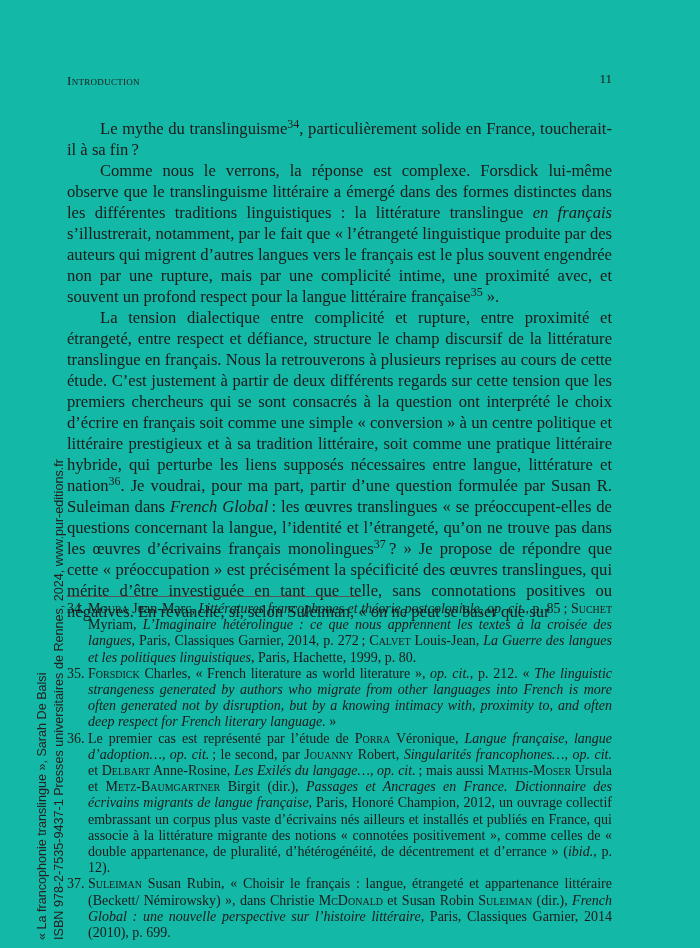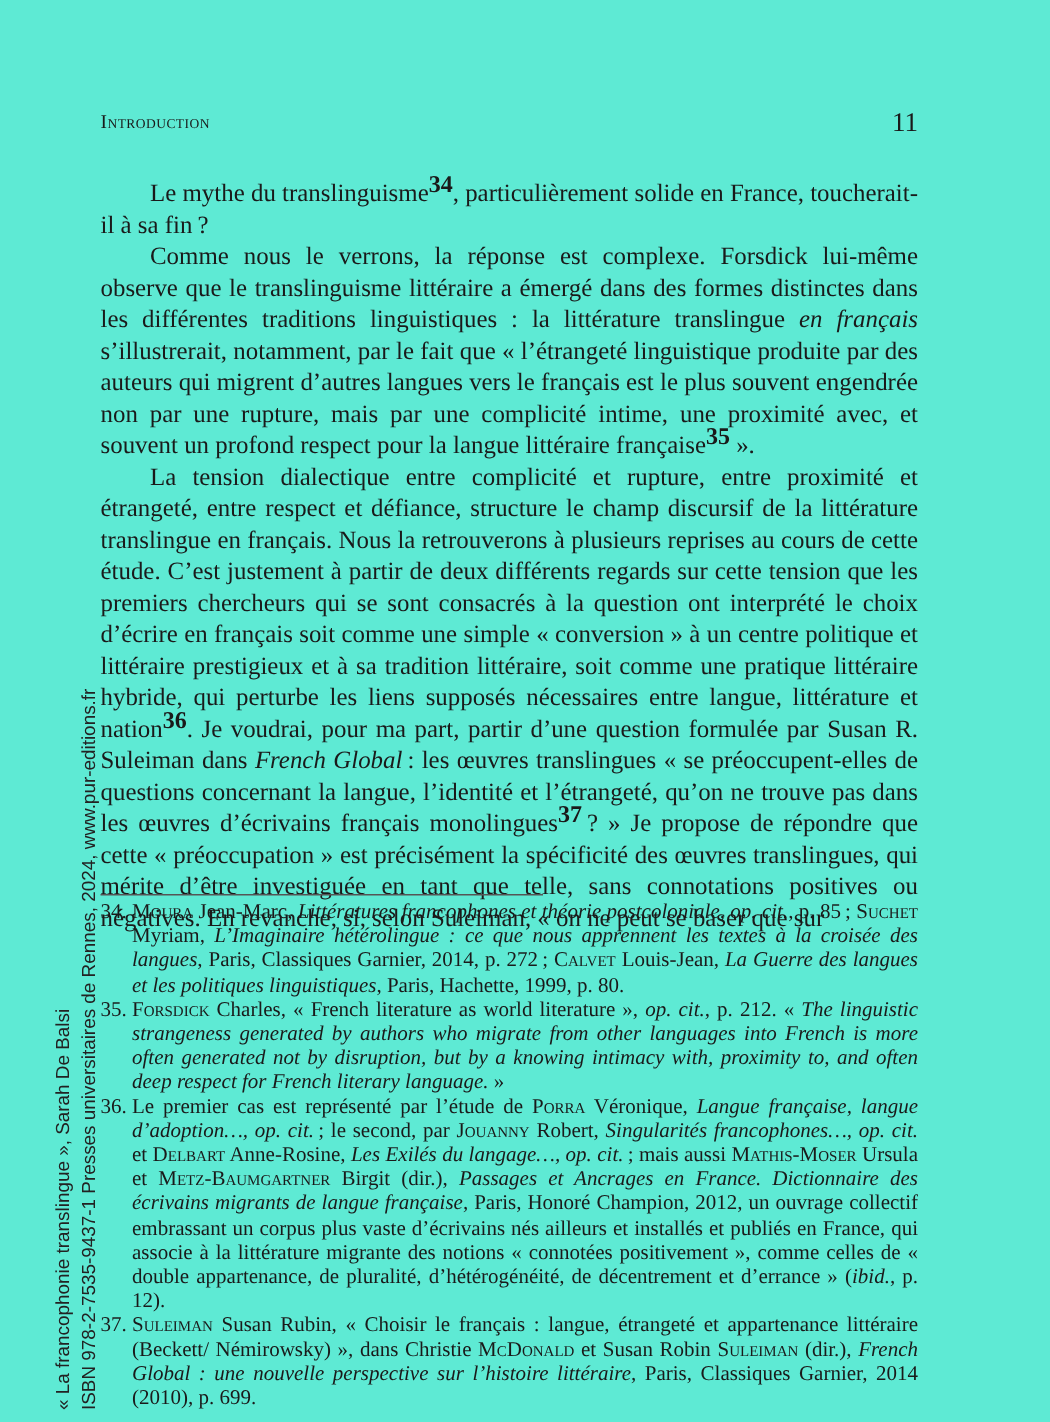--- a/index.html
+++ b/index.html
@@ -1,30 +1,30 @@
 <!DOCTYPE html>
 <html><head>
 <meta charset="utf-8">
 <style>
   html, body { margin: 0; padding: 0; background: #ffffff; }
   body { width: 700px; height: 948px; position: relative; overflow: hidden; color: #1a1a1a; }
-  .page { position: absolute; left: 0; top: 0; width: 700px; height: 948px; background: #5eead4; }
+  .page { position: absolute; left: 0; top: 0; width: 700px; height: 948px; background: #14b8a6; }
   .running-head {
     position: absolute; left: 67px; top: 71px; width: 545px; height: 18px;
     font-family: "Liberation Serif", serif; font-size: 12px;
   }
   .running-head .title { position: absolute; left: 0; top: 2px; font-variant: small-caps; letter-spacing: 0.3px; font-size: 13px; }
-  .running-head .folio { position: absolute; right: 0; top: 0; font-size: 18px; }
+  .running-head .folio { position: absolute; right: 0; top: 0; font-size: 13px; }
   .body-text {
     position: absolute; left: 67px; top: 118px; width: 545px;
     font-family: "Liberation Serif", serif; font-size: 16.6px; line-height: 21px;
     text-align: justify; hyphens: manual;
   }
   .body-text p { margin: 0; text-indent: 33px; }
-  sup { font-size: 16px; line-height: 0; vertical-align: 6px; font-weight: bold; }
+  sup { font-size: 12px; line-height: 0; vertical-align: 6px; }
   .rule { position: absolute; left: 67px; top: 596px; width: 295px; height: 0; border-top: 1px solid #555; }
   .footnotes {
     position: absolute; left: 67px; top: 601px; width: 545px;
     font-family: Liberation Serif, serif; font-size: 14px; line-height: 16.2px;
     text-align: justify;
   }
   .fn { position: relative; padding-left: 21px; margin: 0; }
   .fn .num { position: absolute; left: 0; top: 0; }
   .sc { font-variant: small-caps; }
   .side {

